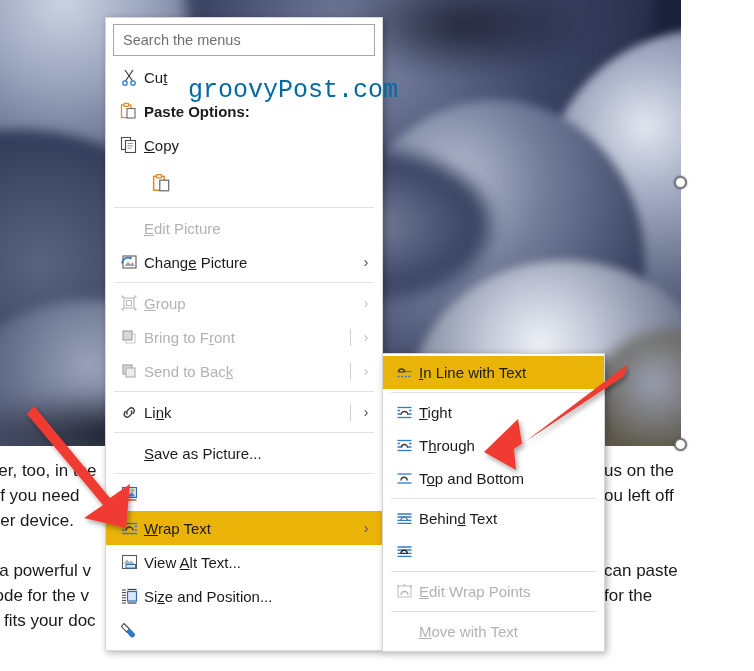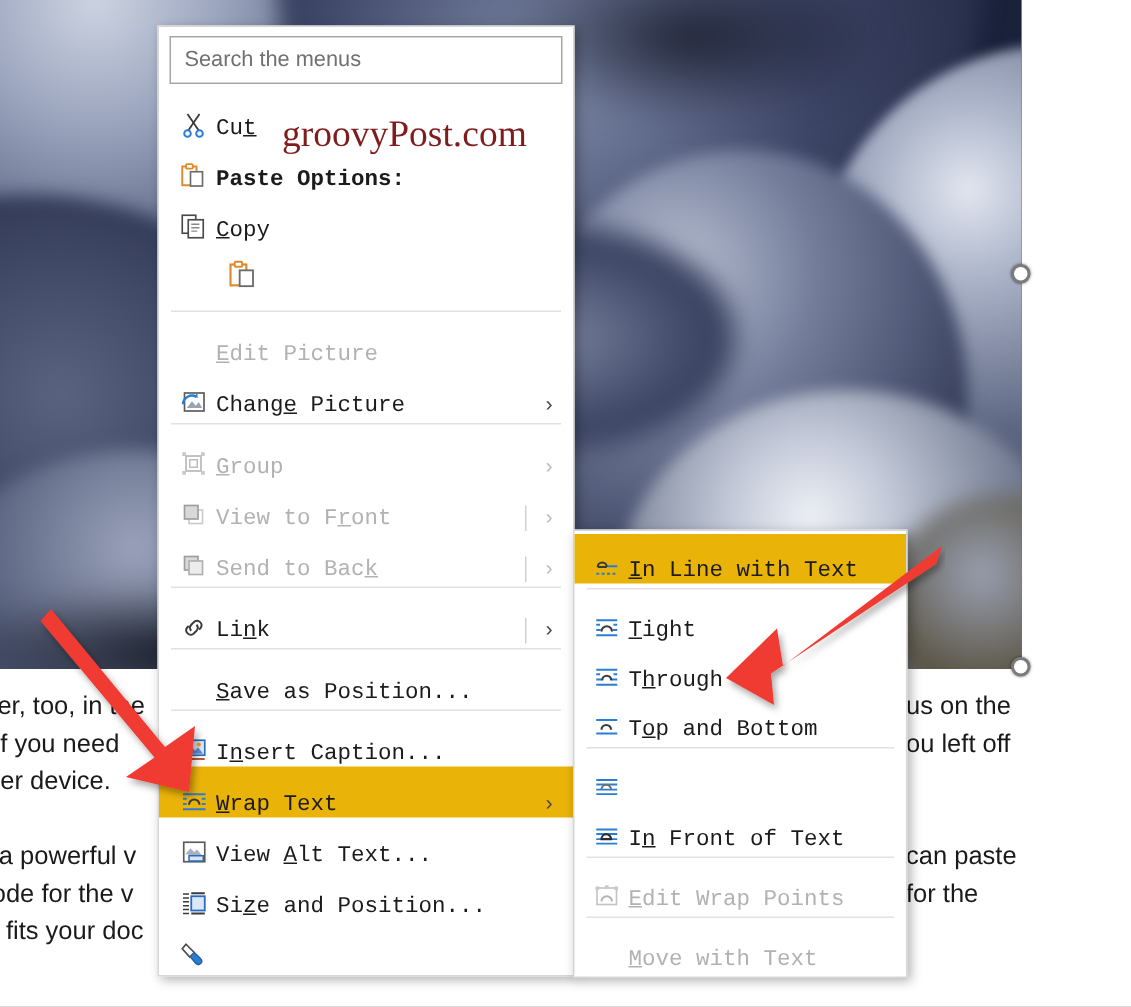--- a/index.html
+++ b/index.html
@@ -48,23 +48,23 @@
     background: #ffffff;
     border: 2px solid #7b7b7b;
     box-shadow: 0 0 2px rgba(0,0,0,.55);
     z-index: 40;
   }
 
   
   #watermark {
     position: absolute;
     left: 188px; top: 76px;
-    font-family: Liberation Serif, serif;
+    font-family: Liberation Mono, monospace;
     font-size: 25px;
-    color: #7f1d1d;
+    color: #0369a1;
     z-index: 35;
     white-space: nowrap;
   }
 
   
   #context-menu {
     position: absolute;
     left: 105px; top: 17px;
     width: 278px;
     background: #ffffff;
@@ -83,27 +83,26 @@
     font-size: 14.5px;
     color: #606060;
     padding: 0 9px;
     outline: none;
   }
   #search-input::placeholder { color: #707070; }
 
   .mi {
     position: relative;
     display: flex;
-    align-items: flex-end;
+    align-items: center;
     height: 34px;
     padding: 0 8px 0 8px;
     cursor: default;
     font-size: 15px;
     color: #1b1b1b;
-    font-family: Liberation Mono, monospace;
   }
   .mi.disabled { color: #b2b2b2; }
   .mi.hl { background: #eab308; }
   .mi .ico {
     width: 30px; min-width: 30px;
     height: 22px;
     display: flex; align-items: center; justify-content: center;
   }
   .mi .lbl { flex: 1; white-space: nowrap; }
   .mi .lbl u { text-decoration: underline; }
@@ -309,21 +308,21 @@
       <span class="chev">›</span>
     </div>
 
     <div class="mi disabled">
       <span class="ico">
         <svg width="18" height="18" viewBox="0 0 18 18">
           <rect x="6" y="6" width="9" height="9" fill="none" stroke="#cacaca" stroke-width="1.1"></rect>
           <rect x="3" y="3" width="9" height="9" fill="#d9d9d9" stroke="#9d9d9d" stroke-width="1.1"></rect>
         </svg>
       </span>
-      <span class="lbl"><span>View to F</span><u>r</u><span>ont</span></span>
+      <span class="lbl"><span>Bring to F</span><u>r</u><span>ont</span></span>
       <span class="vbar"></span>
       <span class="chev">›</span>
     </div>
 
     <div class="mi disabled">
       <span class="ico">
         <svg width="18" height="18" viewBox="0 0 18 18">
           <rect x="3" y="3" width="9" height="9" fill="#d9d9d9" stroke="#9d9d9d" stroke-width="1.1"></rect>
           <rect x="6" y="6" width="9" height="9" fill="#ededed" stroke="#b0b0b0" stroke-width="1.1"></rect>
         </svg>
@@ -344,35 +343,34 @@
       </span>
       <span class="lbl"><span>Li</span><u>n</u><span>k</span></span>
       <span class="vbar"></span>
       <span class="chev">›</span>
     </div>
 
     <div class="sep"></div>
 
     <div class="mi">
       <span class="ico"></span>
-      <span class="lbl"><u>S</u><span>ave as Position...</span></span>
+      <span class="lbl"><u>S</u><span>ave as Picture...</span></span>
     </div>
 
     <div class="sep"></div>
 
     <div class="mi">
       <span class="ico">
         <svg width="19" height="19" viewBox="0 0 19 19">
           <rect x="2.5" y="2.5" width="14" height="10" fill="#dfe7f5" stroke="#2b6bbd" stroke-width="1.1"></rect>
           <path d="M3.6 11.5 L7.5 6.5 L10 9.5 L12 7.2 L15.4 11.5 Z" fill="#5b8ed1"></path>
           <circle cx="12.6" cy="5.3" r="1.3" fill="#f0a500"></circle>
           <path d="M2.5 15 H16.5" stroke="#c2562c" stroke-width="1.4"></path>
         </svg>
       </span>
-      <span class="lbl"><span>I</span><u>n</u><span>sert Caption...</span></span>
     </div>
 
     <div class="mi hl">
       <span class="ico">
         <svg width="19" height="19" viewBox="0 0 19 19">
           <path d="M2 4.5 H17" stroke="#2b7cd3" stroke-width="1.4"></path>
           <path d="M2 14.5 H17" stroke="#2b7cd3" stroke-width="1.4"></path>
           <path d="M2 7.5 H4.5 M14.5 7.5 H17" stroke="#2b7cd3" stroke-width="1.4"></path>
           <path d="M2 11 H4.5 M14.5 11 H17" stroke="#2b7cd3" stroke-width="1.4"></path>
           <path d="M6 11.5 a3.5 3.5 0 0 1 7 0" stroke="#3a3a3a" stroke-width="1.4" fill="none"></path>
@@ -471,30 +469,30 @@
 
     <div class="sep"></div>
 
     <div class="mi">
       <span class="ico">
         <svg width="19" height="19" viewBox="0 0 19 19">
           <path d="M2.5 5 H16.5 M2.5 8 H16.5 M2.5 11.4 H16.5 M2.5 14.4 H16.5" stroke="#2b7cd3" stroke-width="1.3"></path>
           <path d="M6 11.4 a3.2 3.2 0 0 1 6.4 0" stroke="#6f6f6f" stroke-width="1.3" fill="none"></path>
         </svg>
       </span>
+      <span class="lbl"><span>Behin</span><u>d</u><span> Text</span></span>
     </div>
 
     <div class="mi">
       <span class="ico">
         <svg width="19" height="19" viewBox="0 0 19 19">
           <path d="M2.5 5 H16.5 M2.5 8 H16.5 M2.5 11.4 H16.5 M2.5 14.4 H16.5" stroke="#2b7cd3" stroke-width="1.3"></path>
           <path d="M6 11.4 a3.2 3.2 0 0 1 6.4 0 z" fill="#ffffff" stroke="#2b2b2b" stroke-width="1.4"></path>
         </svg>
       </span>
-      <span class="lbl"><span>I</span><u>n</u><span> Front of Text</span></span>
     </div>
 
     <div class="sep"></div>
 
     <div class="mi disabled">
       <span class="ico">
         <svg width="19" height="19" viewBox="0 0 19 19">
           <rect x="3" y="4" width="13" height="11" fill="none" stroke="#c4c4c4" stroke-width="1.1"></rect>
           <path d="M6 13 a3.5 3.5 0 0 1 7 0" stroke="#b5b5b5" stroke-width="1.4" fill="none"></path>
           <rect x="2" y="3" width="2.4" height="2.4" fill="#c9c9c9"></rect>

